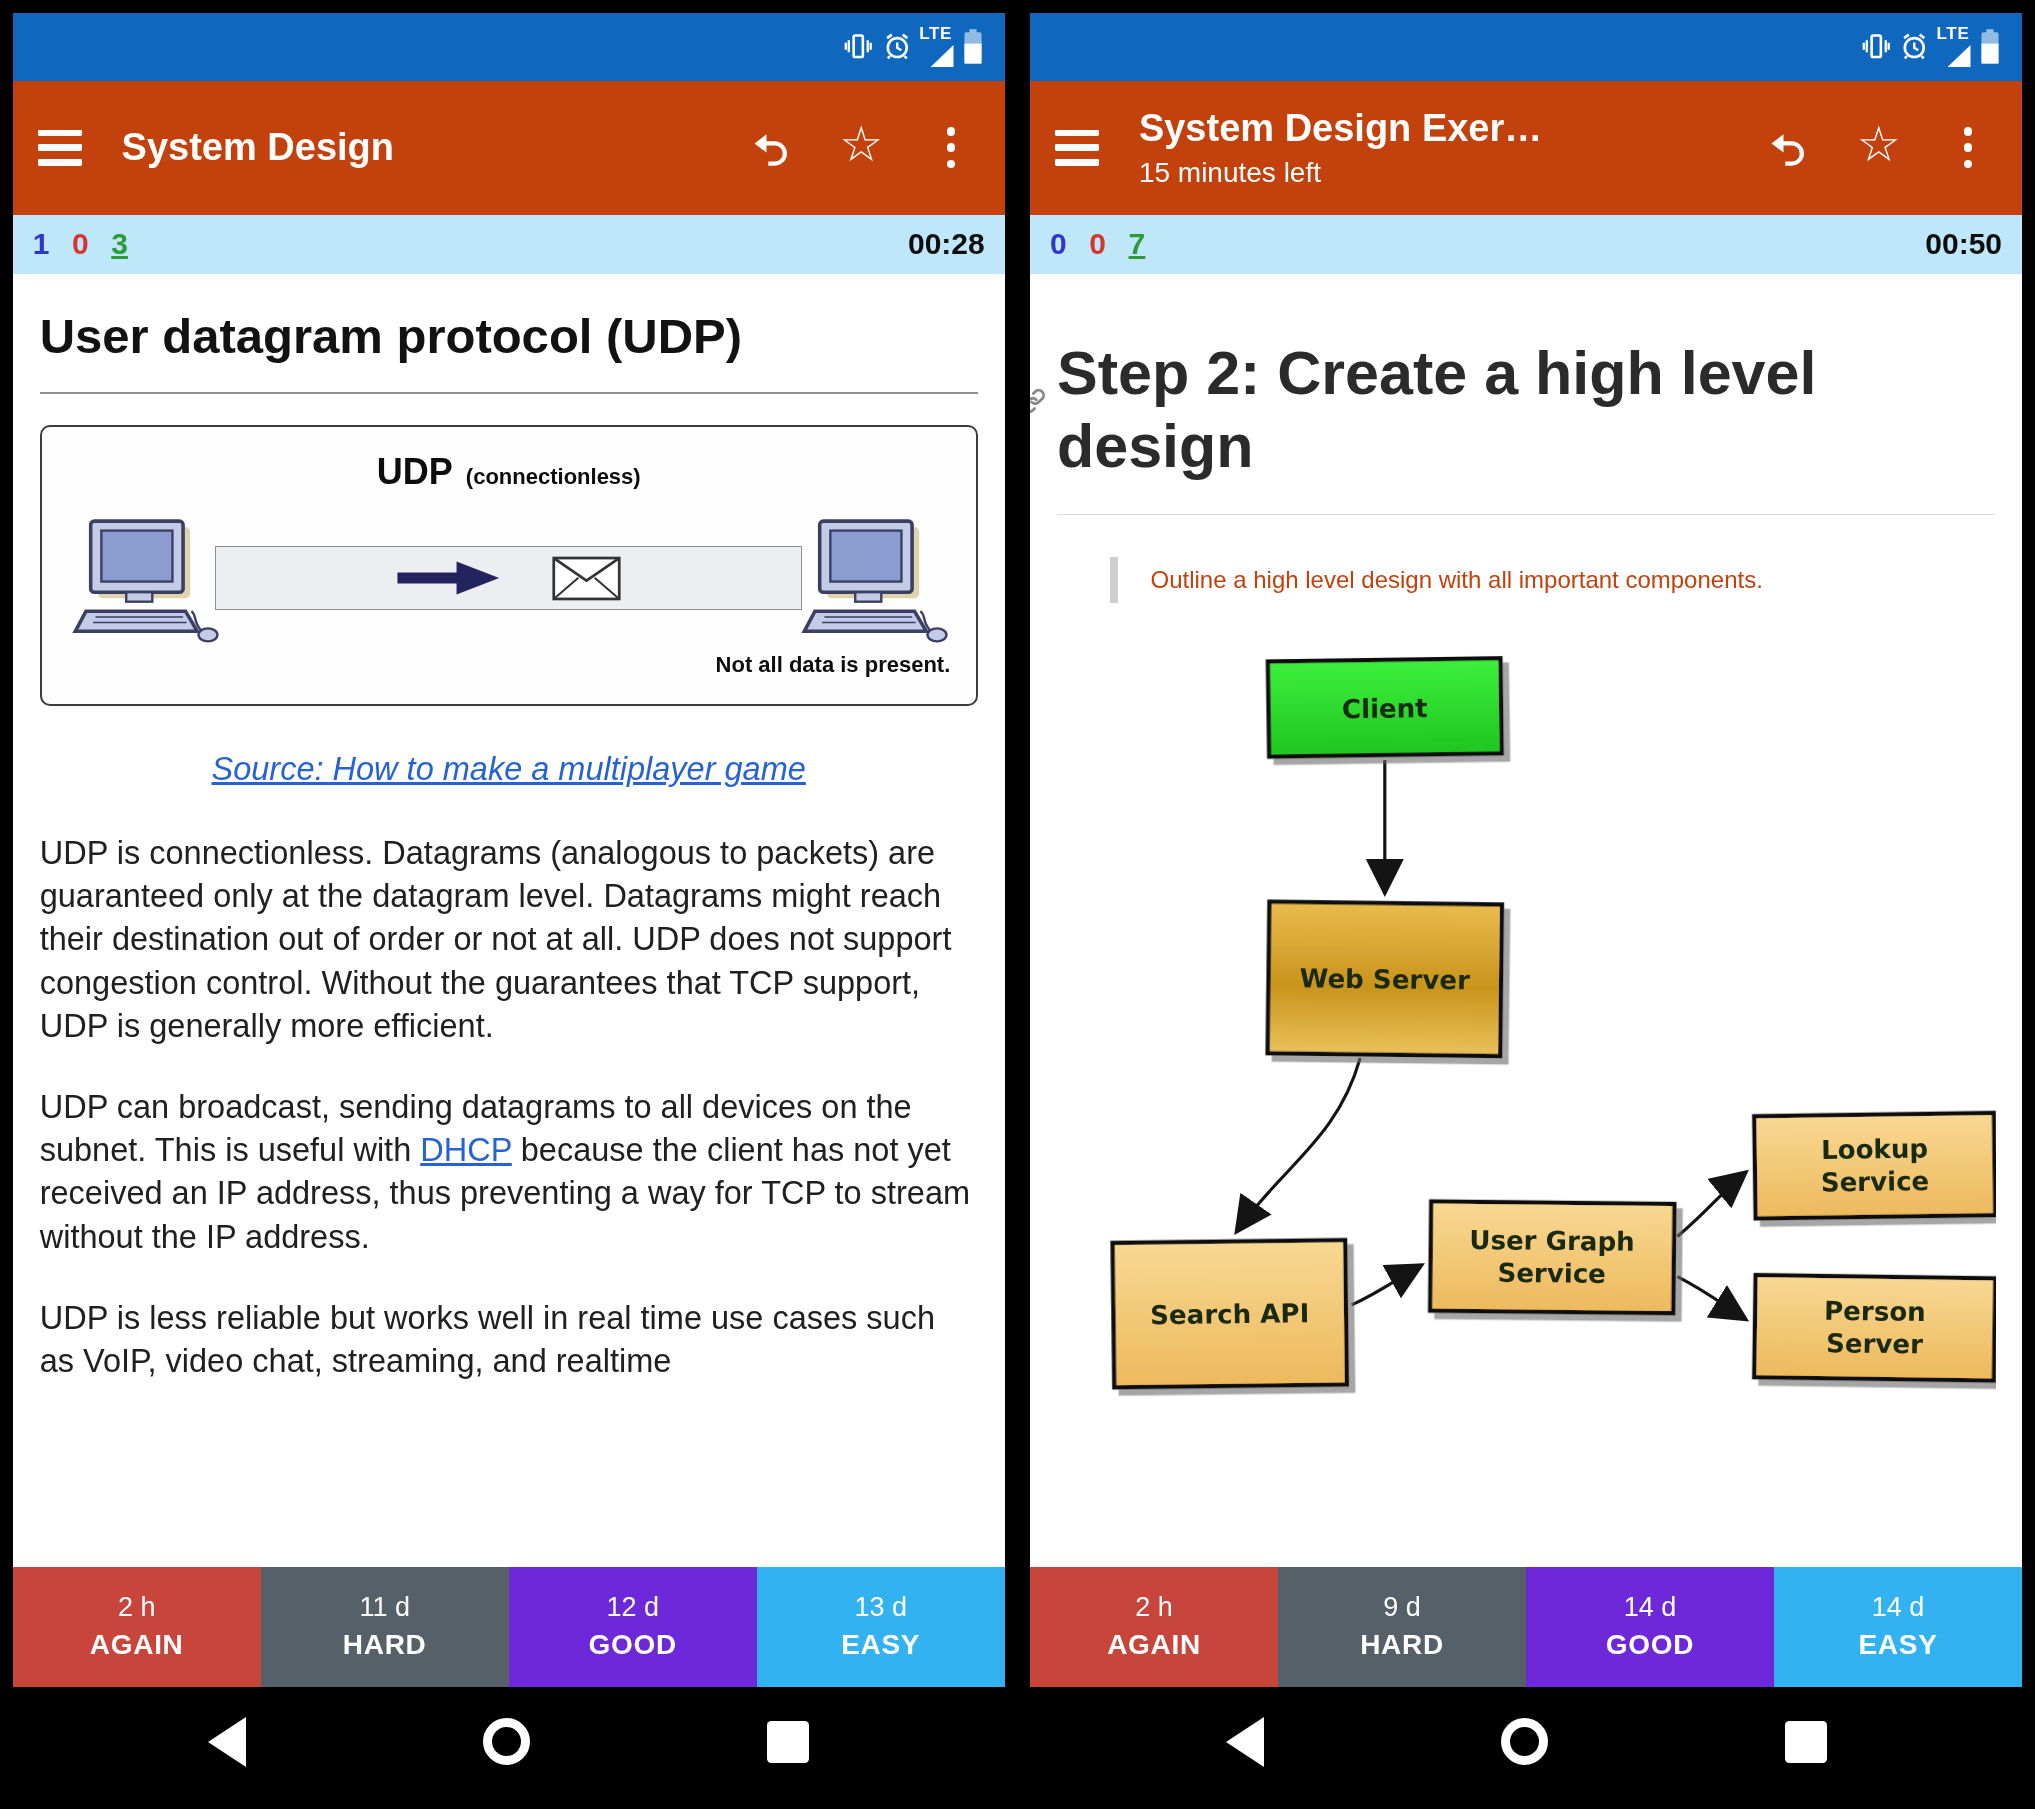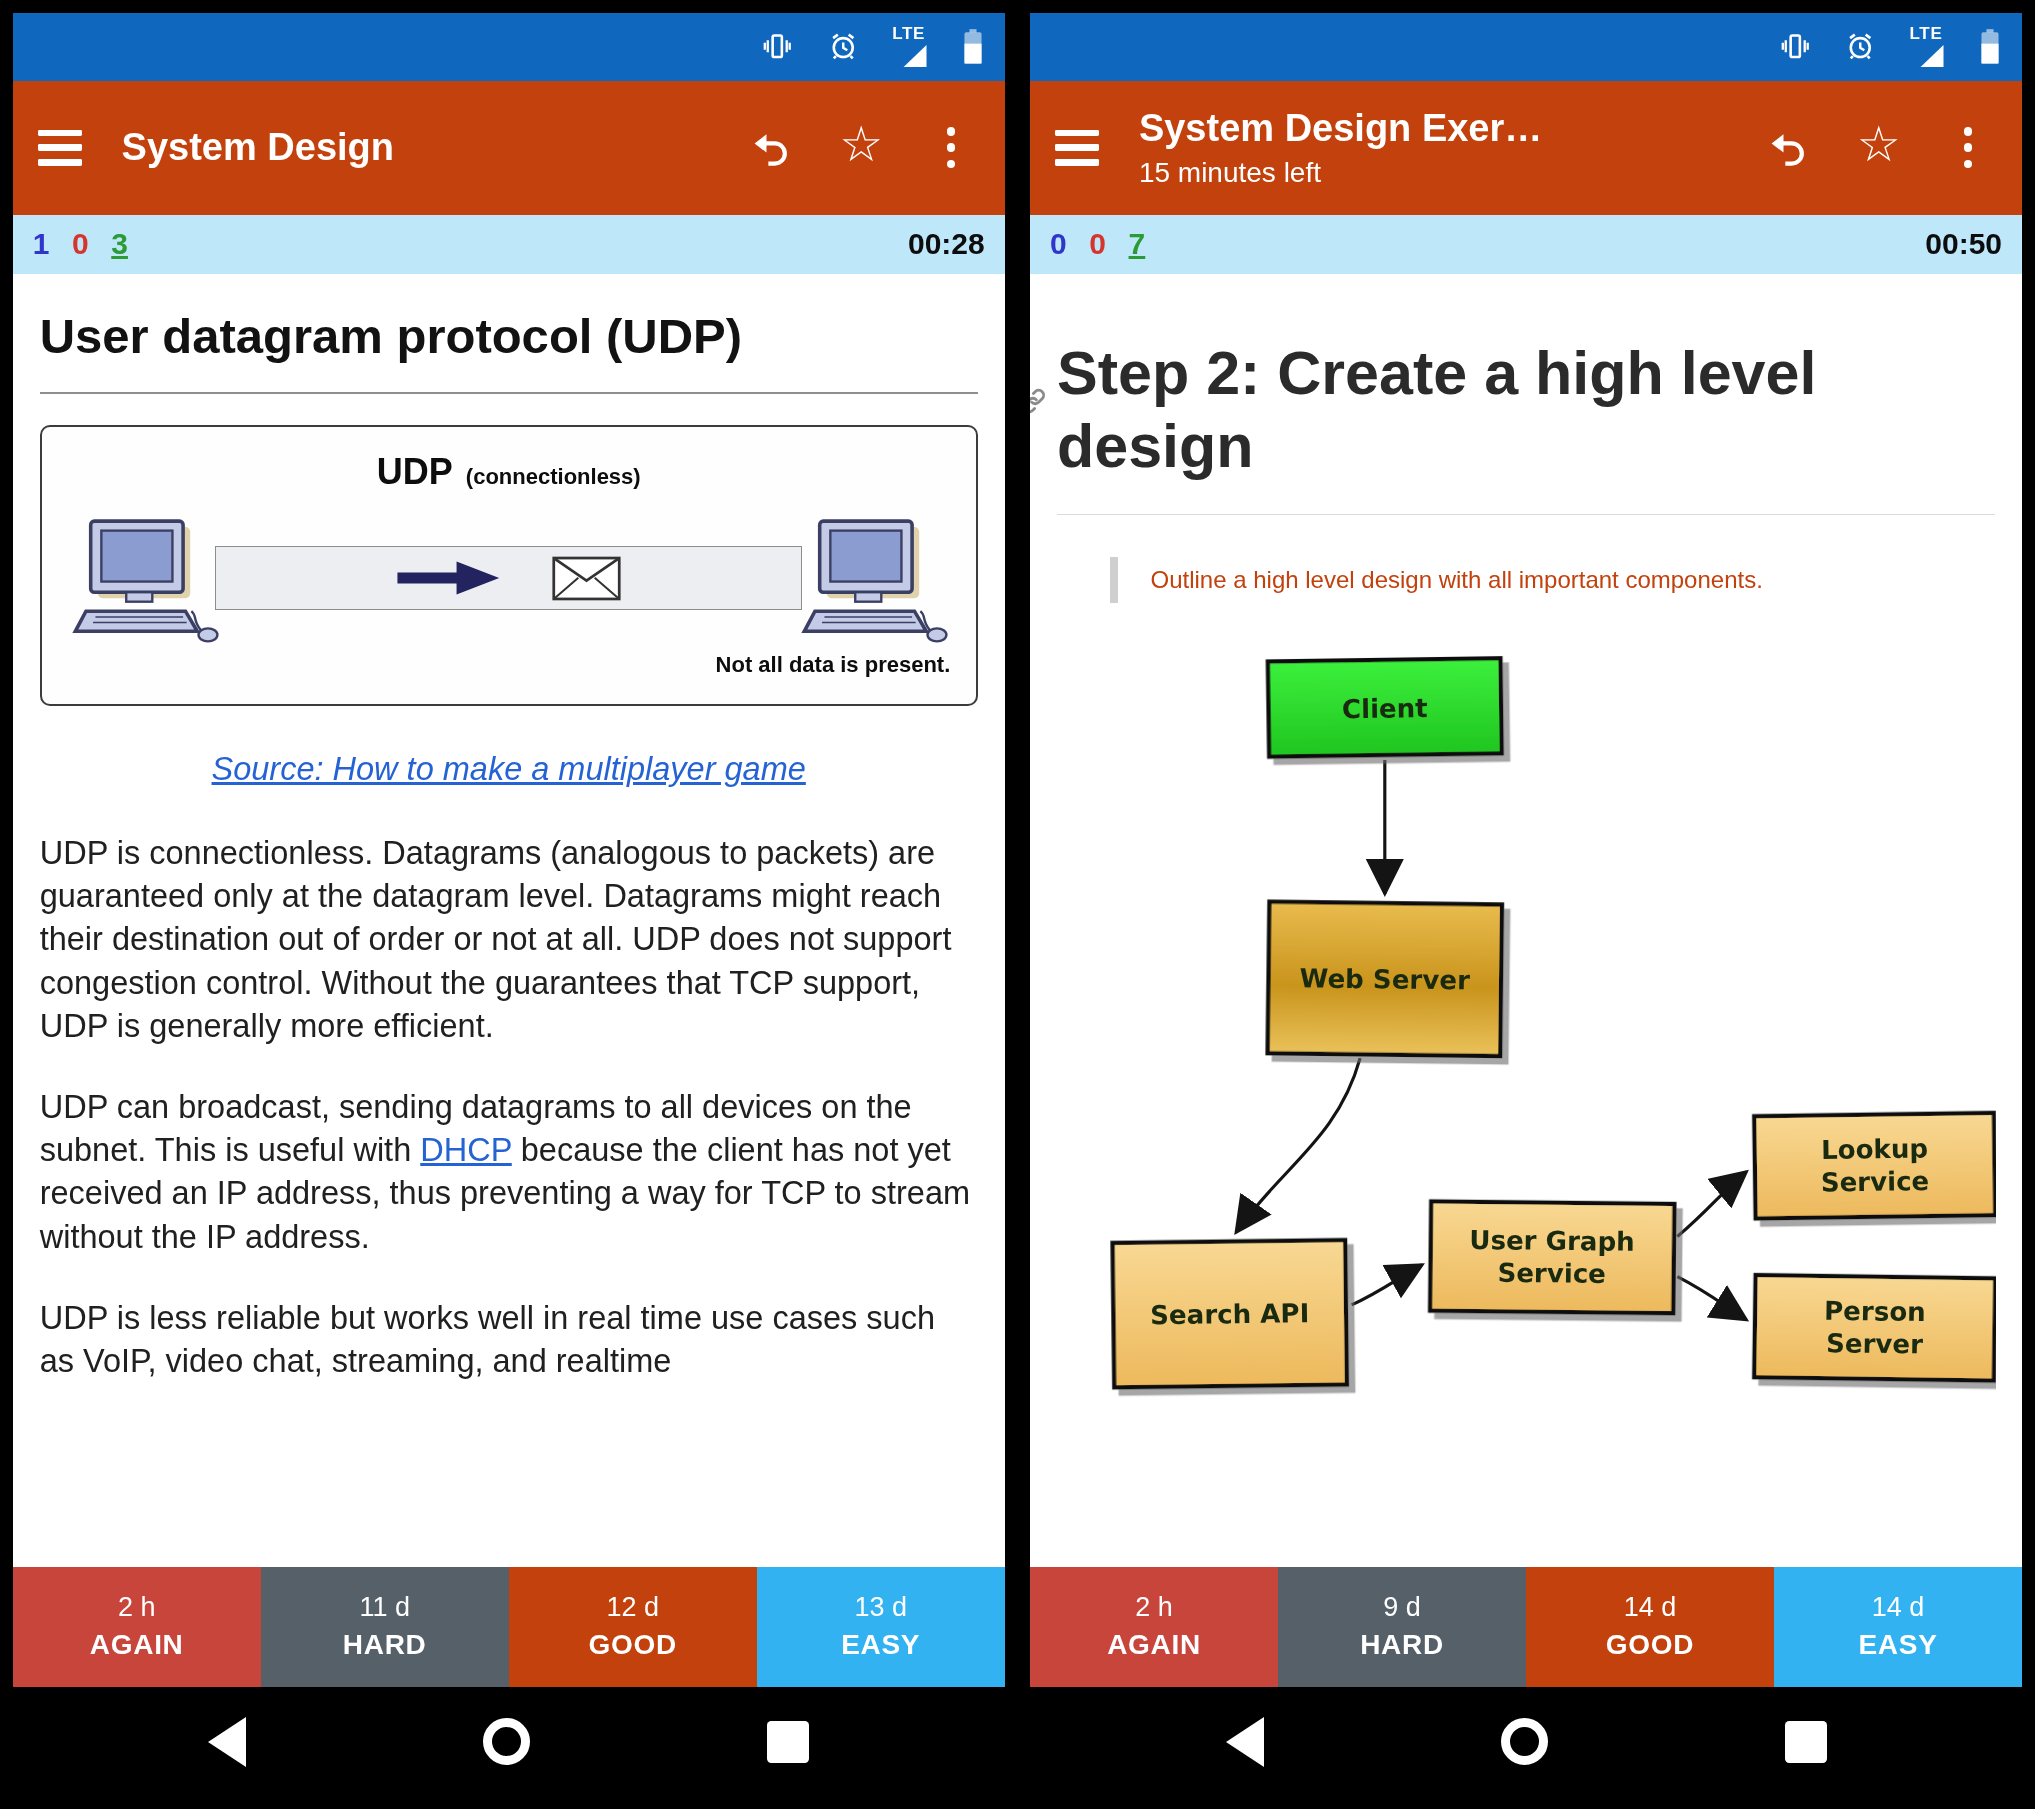--- a/index.html
+++ b/index.html
@@ -3,21 +3,21 @@
 <meta charset="utf-8">
 <style>
   * { box-sizing: border-box; margin: 0; padding: 0; }
   html, body { width: 2035px; height: 1809px; background: #000; font-family: "Liberation Sans", sans-serif; overflow: hidden; }
 
   .phone { position: absolute; top: 12.7px; width: 992px; height: 1784px; display: flex; flex-direction: column; }
   .phone.left  { left: 12.7px; }
   .phone.right { left: 1030px; }
 
   
-  .statusbar { flex: none; height: 68px; background: #1068be; display: flex; align-items: center; justify-content: flex-end; gap: 33px; padding: 0 20px; }
+  .statusbar { flex: none; height: 68px; background: #1068be; display: flex; align-items: center; justify-content: flex-end; gap: 6px; padding: 0 20px; }
   .sicon { display: flex; align-items: center; }
   .lte-wrap { display: flex; flex-direction: column; align-items: flex-start; line-height: 1; }
   .lte-label { color: #fff; font-size: 17px; font-weight: bold; letter-spacing: 0.7px; }
   .lte-wrap svg { margin-left: 8.5px; margin-top: 1.4px; }
 
   
   .appbar { flex: none; height: 134px; background: #c2410c; display: flex; align-items: center; padding: 0 25.4px; gap: 32.5px; }
   .hamburger { width: 44px; display: flex; flex-direction: column; gap: 8.5px; cursor: pointer; flex: none; }
   .hamburger span { display: block; height: 6.4px; background: #fff; border-radius: 1.4px; }
   .titles { flex: 1; color: #fff; overflow: hidden; margin-left: 7px; }
@@ -63,21 +63,21 @@
   .diagram { display: block; margin-top: 42px; width: 939px; height: 777px; }
   .diagram text { font-family: "DejaVu Sans", sans-serif; font-weight: bold; font-size: 37px; fill: #1a2a10; }
 
   
   .answers { flex: none; height: 120px; display: flex; }
   .ans { flex: 1; display: flex; flex-direction: column; align-items: center; justify-content: center; gap: 5.7px; color: #fff; cursor: pointer; }
   .ans .t { font-size: 27px; }
   .ans .l { font-size: 28px; font-weight: bold; letter-spacing: 0.7px; }
   .ans.again { background: #c8453b; }
   .ans.hard  { background: #566069; }
-  .ans.good  { background: #c2410c; align-items: center; }
+  .ans.good  { background: #6d28d9; align-items: center; }
   .ans.easy  { background: #33b2f2; }
 
   
   .navbar { flex: none; height: 110px; background: #000; display: flex; align-items: center; justify-content: center; gap: 237px; }
   .nav-back { width: 0; height: 0; border-top: 25px solid transparent; border-bottom: 25px solid transparent; border-right: 38px solid #fff; cursor: pointer; }
   .nav-home { width: 47px; height: 47px; border: 9.2px solid #fff; border-radius: 50%; cursor: pointer; }
   .nav-recents { width: 42px; height: 42px; background: #fff; border-radius: 4.2px; cursor: pointer; }
 </style>
 </head>
 <body>

